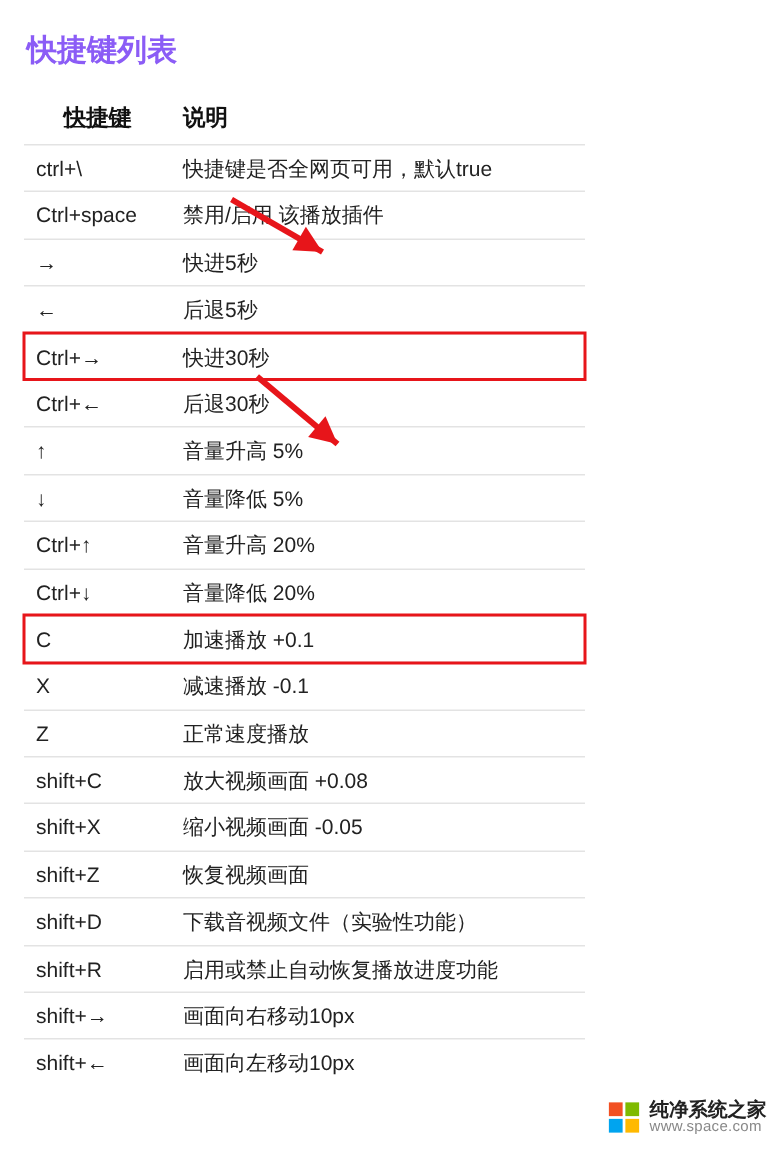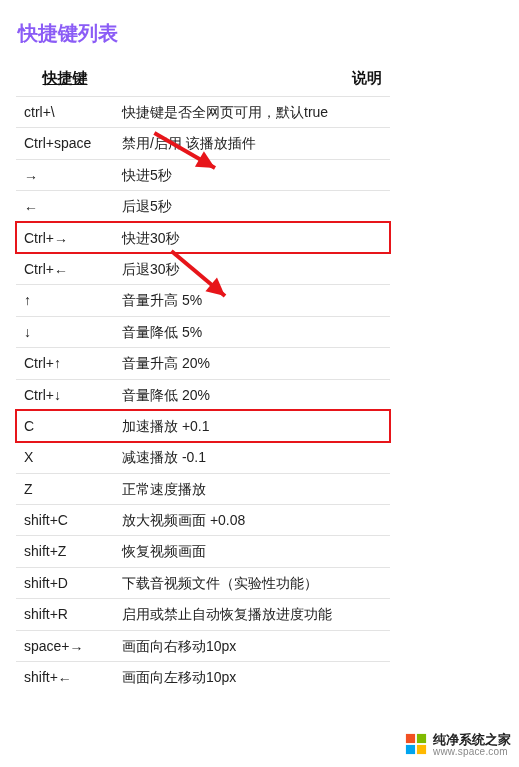--- a/index.html
+++ b/index.html
@@ -28,21 +28,21 @@
     width: auto;
   }
   th {
     font-size: 15px;
     font-weight: 700;
     text-align: center;
     padding: 6px 8px 8px 8px;
     color: #111;
   }
   th.col-key { width: 82px; text-decoration: underline; }
-  th.col-desc { min-width: 260px; text-align: right; }
+  th.col-desc { min-width: 260px; text-align: left; }
   td {
     font-size: 14px;
     padding: 4px 8px;
     border-top: 1px solid #e3e3e3;
     vertical-align: middle;
     line-height: 1.6;
     white-space: nowrap;
   }
   tr.hl td {
     position: relative;
@@ -53,21 +53,21 @@
   }
   .arrow {
     position: absolute;
     pointer-events: none;
   }
   .watermark {
     position: absolute;
     right: 8px;
     bottom: 10px;
     display: flex;
-    align-items: flex-start;
+    align-items: center;
     gap: 6px;
     font-size: 12px;
   }
   .watermark .logo {
     width: 22px;
     height: 22px;
   }
   .watermark .txt {
     display: flex;
     flex-direction: column;
@@ -148,33 +148,37 @@
         </tr>
         <tr>
           <td>Z</td>
           <td>正常速度播放</td>
         </tr>
         <tr>
           <td>shift+C</td>
           <td>放大视频画面 +0.08</td>
         </tr>
         <tr>
+          <td>shift+X</td>
+          <td>缩小视频画面 -0.05</td>
+        </tr>
+        <tr>
           <td>shift+Z</td>
           <td>恢复视频画面</td>
         </tr>
         <tr>
           <td>shift+D</td>
           <td>下载音视频文件（实验性功能）</td>
         </tr>
         <tr>
           <td>shift+R</td>
           <td>启用或禁止自动恢复播放进度功能</td>
         </tr>
         <tr>
-          <td>space+→</td>
+          <td>shift+→</td>
           <td>画面向右移动10px</td>
         </tr>
         <tr>
           <td>shift+←</td>
           <td>画面向左移动10px</td>
         </tr>
       </tbody>
   </table>
 </div>
 

